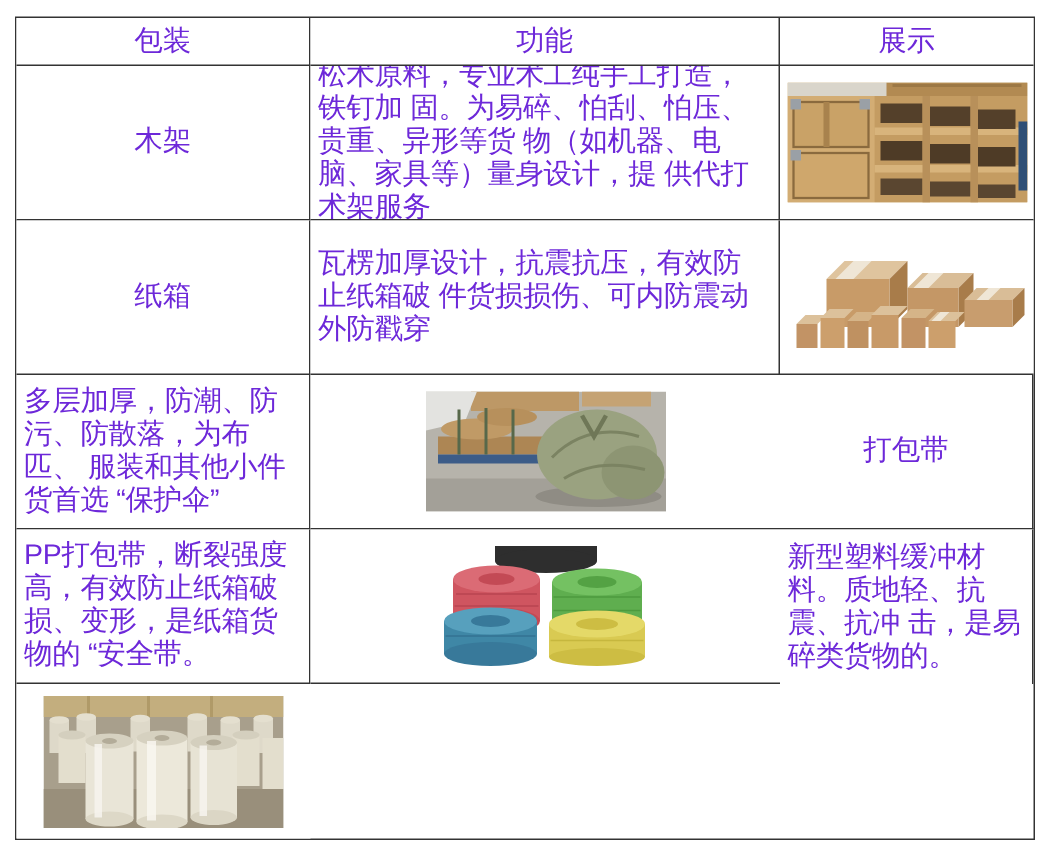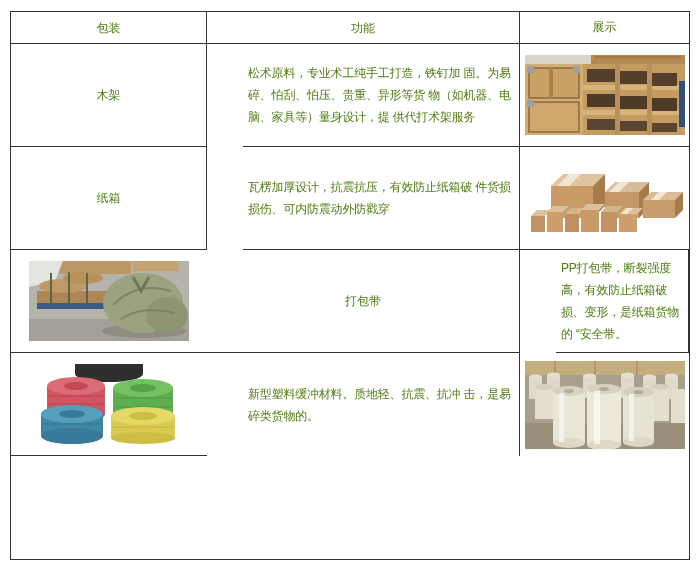--- a/index.html
+++ b/index.html
@@ -11,28 +11,28 @@
     border:1px solid #333333;
     display:grid;
     grid-template-columns:196px 313px 169px;
     grid-template-rows:32px repeat(5,103px);
   }
   .cell {
     box-sizing:border-box;
     border-right:1px solid #333333;
     border-bottom:1px solid #333333;
     display:flex; align-items:center; justify-content:center;
-    color:#4d7c0f; font-size:12px; line-height:22px;
+    color:#6d28d9; font-size:19px; line-height:22px;
     overflow:hidden; background:#fff;
   }
   .cell.col-last { border-right:none;font-family:Liberation Mono, monospace; }
   .cell.row-last { border-bottom:none; }
   .cell.head { text-align:center; }
   .cell.pkg  { text-align:center; padding:2px 6px; }
-  .cell.func { justify-content:flex-start; text-align:left; padding:4px 7px 4px 5px; letter-spacing:-0.2px;margin-left:36px; }
+  .cell.func { justify-content:flex-start; text-align:left; padding:4px 7px 4px 5px; letter-spacing:-0.2px; }
   .photo { display:block; }
 </style>
 </head>
 <body>
 
 <div class="page">
   <div class="pkg-table">
 
     <div class="cell head">包装</div>
     <div class="cell head">功能</div>
@@ -97,20 +97,21 @@
         <polygon points="56,52 62,46 80,46 74,52" fill="#dcc19b"></polygon>
         <rect x="56" y="52" width="18" height="22" fill="#c89a68"></rect>
         <polygon points="76,54 82,48 98,48 92,54" fill="#d5b488"></polygon>
         <rect x="76" y="54" width="16" height="20" fill="#c29365"></rect>
         <polygon points="94,56 100,50 118,50 112,56" fill="#dcc19b"></polygon>
         <rect x="94" y="56" width="18" height="18" fill="#cc9f6c"></rect>
         <polygon points="102,50 108,50 102,56 96,56" fill="#efe6d6"></polygon>
       </svg>
     </div>
 
+    <div class="cell func">多层加厚，防潮、防污、防散落，为布匹、 服装和其他小件货首选 “保护伞”</div>
     <div class="cell col-last">
       <svg class="photo" width="160" height="80" viewBox="0 0 160 80">
         <rect width="160" height="80" fill="#b6b3ab"></rect>
         <rect y="58" width="160" height="22" fill="#a3a098"></rect>
         <rect x="30" y="0" width="72" height="13" fill="#bd9866"></rect>
         <rect x="104" y="0" width="46" height="10" fill="#c5a374"></rect>
         <polygon points="0,0 34,0 26,20 0,26" fill="#e3e3e0"></polygon>
         <ellipse cx="115" cy="70" rx="42" ry="7" fill="#8f8c84"></ellipse>
         <rect x="8" y="30" width="76" height="12" fill="#ad8654"></rect>
         <rect x="8" y="42" width="76" height="6" fill="#3c5c88"></rect>

